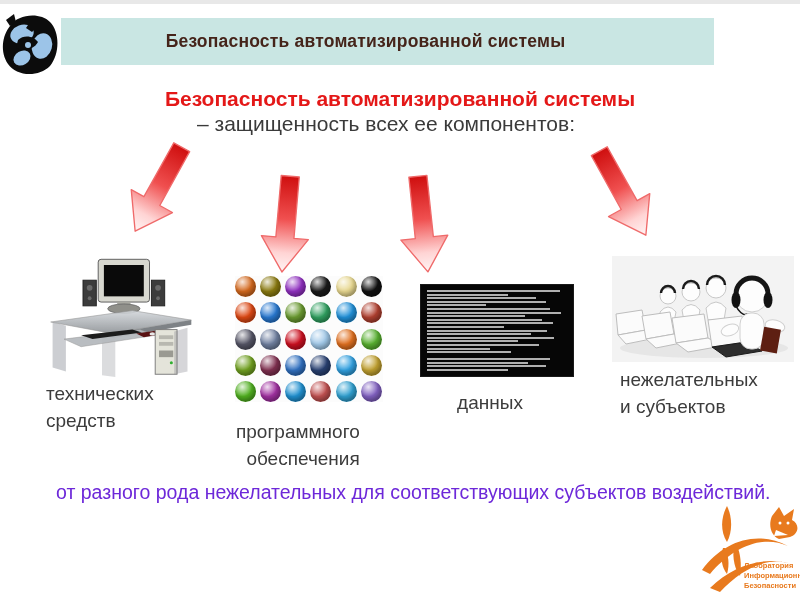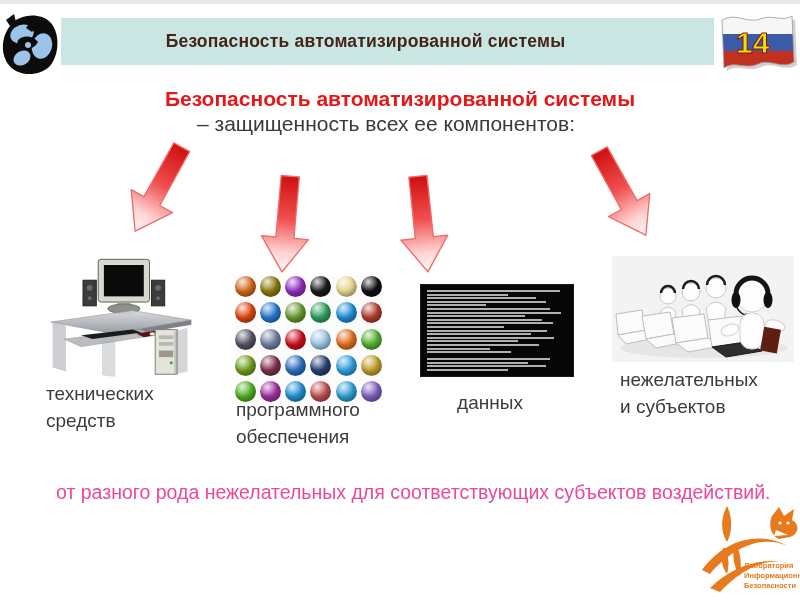--- a/index.html
+++ b/index.html
@@ -44,27 +44,27 @@
   .terminal{
     position:absolute;left:420px;top:280px;width:154px;height:93px;
     background:#060606;border:1px solid #1a1a1a;box-sizing:border-box;
     padding:5px 6px;display:flex;flex-direction:column;justify-content:flex-start;gap:1.6px;
   }
   .tline{height:2px;background:#cfcfcf;opacity:.85;}
   .img-callcenter{position:absolute;left:612px;top:252px;width:182px;height:106px;}
   
   .item-label{position:absolute;font-size:19px;line-height:27px;color:#3c3c3c;}
   #label-hardware{left:46px;top:376px;}
-  #label-software{left:236px;top:392px;}
+  #label-software{left:236px;top:414px;text-align:right;}
   #label-data{left:413px;top:385px;width:154px;text-align:center;}
   #label-users{left:620px;top:362px;}
   
   .footer-text{
     position:absolute;left:16px;top:453px;width:764px;
-    font-size:19.5px;line-height:31px;color:#ec4899;
+    font-size:19.5px;line-height:31px;color:#6d28d9;
     text-align:justify;text-indent:40px;
   }
   
   .fox-logo{position:absolute;left:696px;top:502px;width:106px;height:96px;}
 </style>
 </head>
 <body>
 
 <div class="slide">
 
@@ -93,35 +93,20 @@
       <path d="M30,10 l8,4 -6,6 -6,-4 Z" fill="#0c0c0c"></path>
       <path d="M6,8 l8,-6 2,8 -6,4 Z" fill="#0c0c0c"></path>
       <circle cx="28" cy="33" r="3" fill="#9cc4e8"></circle>
     </svg>
   </div>
 
   <div class="header-bar">
     <div class="title">Безопасность автоматизированной системы</div>
   </div>
 
-  <div class="flag">
-    <svg viewBox="0 0 82 68">
-      <path d="M9,13 C23,5 35,17 47,12 C59,7 69,15 79,9 L81,55 C69,63 57,51 45,57 C33,63 21,53 11,61 Z" fill="#aaaaaa" opacity="0.55"></path>
-      <clipPath id="flagClip">
-        <path d="M6,10 C20,2 32,14 44,9 C56,4 66,12 76,6 L78,52 C66,60 54,48 42,54 C30,60 18,50 8,58 Z"></path>
-      </clipPath>
-      <g clip-path="url(#flagClip)">
-        <rect x="0" y="0" width="82" height="24" fill="#f6f6f6"></rect>
-        <rect x="0" y="24" width="82" height="17" fill="#3c5ba6"></rect>
-        <rect x="0" y="41" width="82" height="27" fill="#c23020"></rect>
-      </g>
-      <path d="M6,10 C20,2 32,14 44,9 C56,4 66,12 76,6 L78,52 C66,60 54,48 42,54 C30,60 18,50 8,58 Z" fill="none" stroke="#9a9a9a" stroke-width="0.8"></path>
-      <text x="20" y="43" font-family="Liberation Sans, sans-serif" font-size="30" font-weight="bold" fill="#f0e000" stroke="#7a1a1a" stroke-width="1">14</text>
-    </svg>
-  </div>
 
   <div class="heading">
     <div class="l1">Безопасность автоматизированной системы</div>
     <div class="l2">– защищенность всех ее компонентов:</div>
   </div>
 
   <div class="arrow" id="arrow1">
     <svg viewBox="0 0 64 112">
         <polygon points="22,2 42,2 42,70 58,70 32,108 6,70 22,70" fill="url(#arrowGrad)" stroke="#ef6a6a" stroke-width="1.5" stroke-linejoin="round"></polygon>
       </svg>

